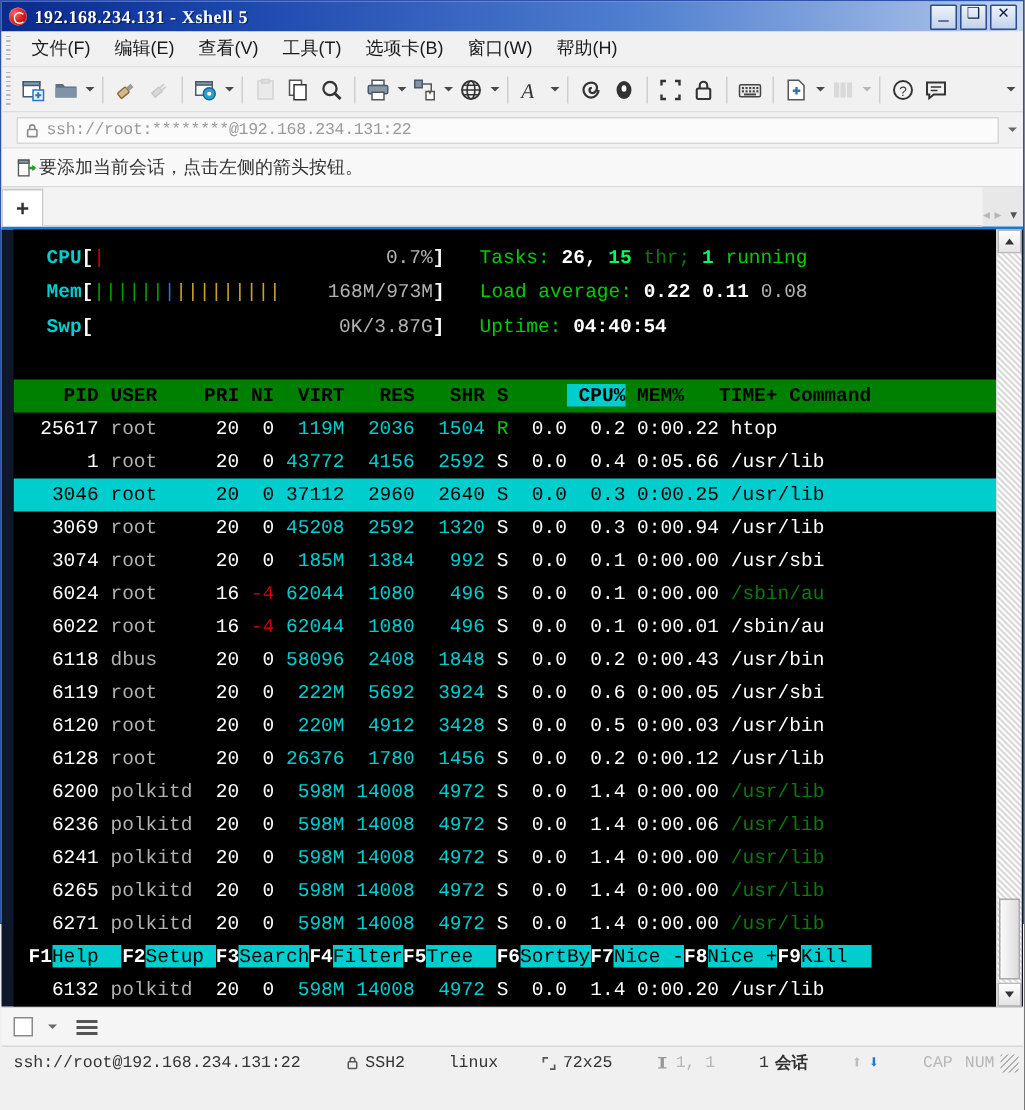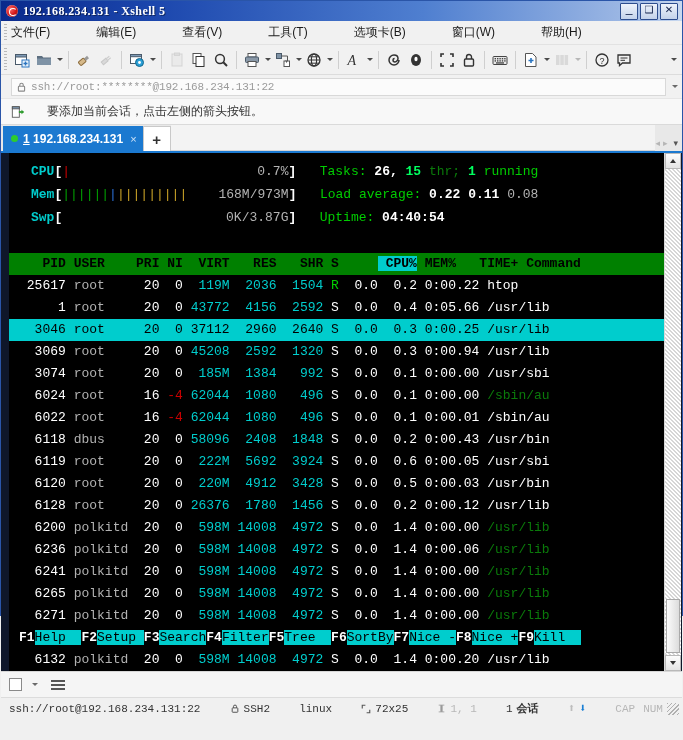--- a/index.html
+++ b/index.html
@@ -35,21 +35,21 @@
     width:16px;height:15px;background:linear-gradient(to bottom,#eef3fb,#c3d2ea);
     border:1px solid #2d4d8e;border-radius:1px;display:flex;align-items:center;justify-content:center;
     font-size:10px;color:#10204a;line-height:1;font-family:"Liberation Sans",sans-serif;
   }
   .tb-btn span{display:block;transform:translateY(-1px);}
   .tb-btn.min span{transform:translateY(-3px);font-size:12px;}
 
   
   .menubar{
     height:24px;flex:0 0 24px;background:#f1f1f1;border-bottom:1px solid #e2e2e2;
-    display:flex;align-items:center;padding-left:2px;box-sizing:border-box;position:relative;gap:30px;
+    display:flex;align-items:center;padding-left:12px;box-sizing:border-box;position:relative;
   }
   .gripper{position:absolute;left:3px;top:3px;bottom:3px;width:3px;
            background-image:repeating-linear-gradient(to bottom,#b9b9b9 0 1px,transparent 1px 3px);}
   .menu-item{
     padding:2px 8px;color:#1a1a1a;font-size:12px;white-space:nowrap;
     font-family:"Liberation Sans",sans-serif;
   }
 
   
   .toolbar{
@@ -73,21 +73,21 @@
     flex:1 1 auto;height:18px;background:#fbfbfb;border:1px solid #d8d8d8;display:flex;align-items:center;
     margin-right:2px;box-sizing:border-box;padding-left:4px;
   }
   .addrtext{color:#9a9a9a;font-family:"Liberation Mono",monospace;font-size:11px;white-space:nowrap;
             overflow:hidden;letter-spacing:-.2px;}
   .addr-caret{width:14px;display:flex;align-items:center;justify-content:center;}
 
   
   .hintbar{
     height:26px;flex:0 0 26px;background:#f8f8f8;border-bottom:1px solid #dadada;
-    display:flex;align-items:center;padding-left:10px;box-sizing:border-box;gap:22px;
+    display:flex;align-items:center;padding-left:10px;box-sizing:border-box;gap:1px;
   }
   .hinttext{color:#333;font-size:12px;}
 
   
   .tabbar{
     height:28px;flex:0 0 28px;background:#e8e8e8;display:flex;align-items:flex-end;
     position:relative;border-bottom:2px solid #1b79d0;box-sizing:border-box;
   }
   .tab{
     height:25px;background:#1b79d0;display:flex;align-items:center;gap:5px;
@@ -426,25 +426,20 @@
     <svg width="14" height="14" viewBox="0 0 16 16">
         <rect x="1.5" y="2" width="8" height="12" fill="#fff" stroke="#555"></rect>
         <rect x="1.5" y="2" width="8" height="2.4" fill="#7f9ab5" stroke="#555"></rect>
         <path d="M9 8h5" stroke="#2a9a2a" stroke-width="2"></path>
         <path d="M12 5.5l3 2.5-3 2.5z" fill="#2a9a2a"></path>
       </svg>
     <div class="hinttext">要添加当前会话，点击左侧的箭头按钮。</div>
   </div>
 
   <div class="tabbar">
-    <div class="tab">
-      <span class="dot"></span>
-      <span class="lbl"><u>1</u>&nbsp;<span>192.168.234.131</span></span>
-      <span class="x">×</span>
-    </div>
     <div class="newtab">+</div>
     <div class="tabfill"></div>
     <div class="tabnav">
       <span>◂</span>
       <span>▸</span>
       <span style="color:#555;margin-left:3px">▾</span>
     </div>
   </div>
 
   <div class="termwrap">

